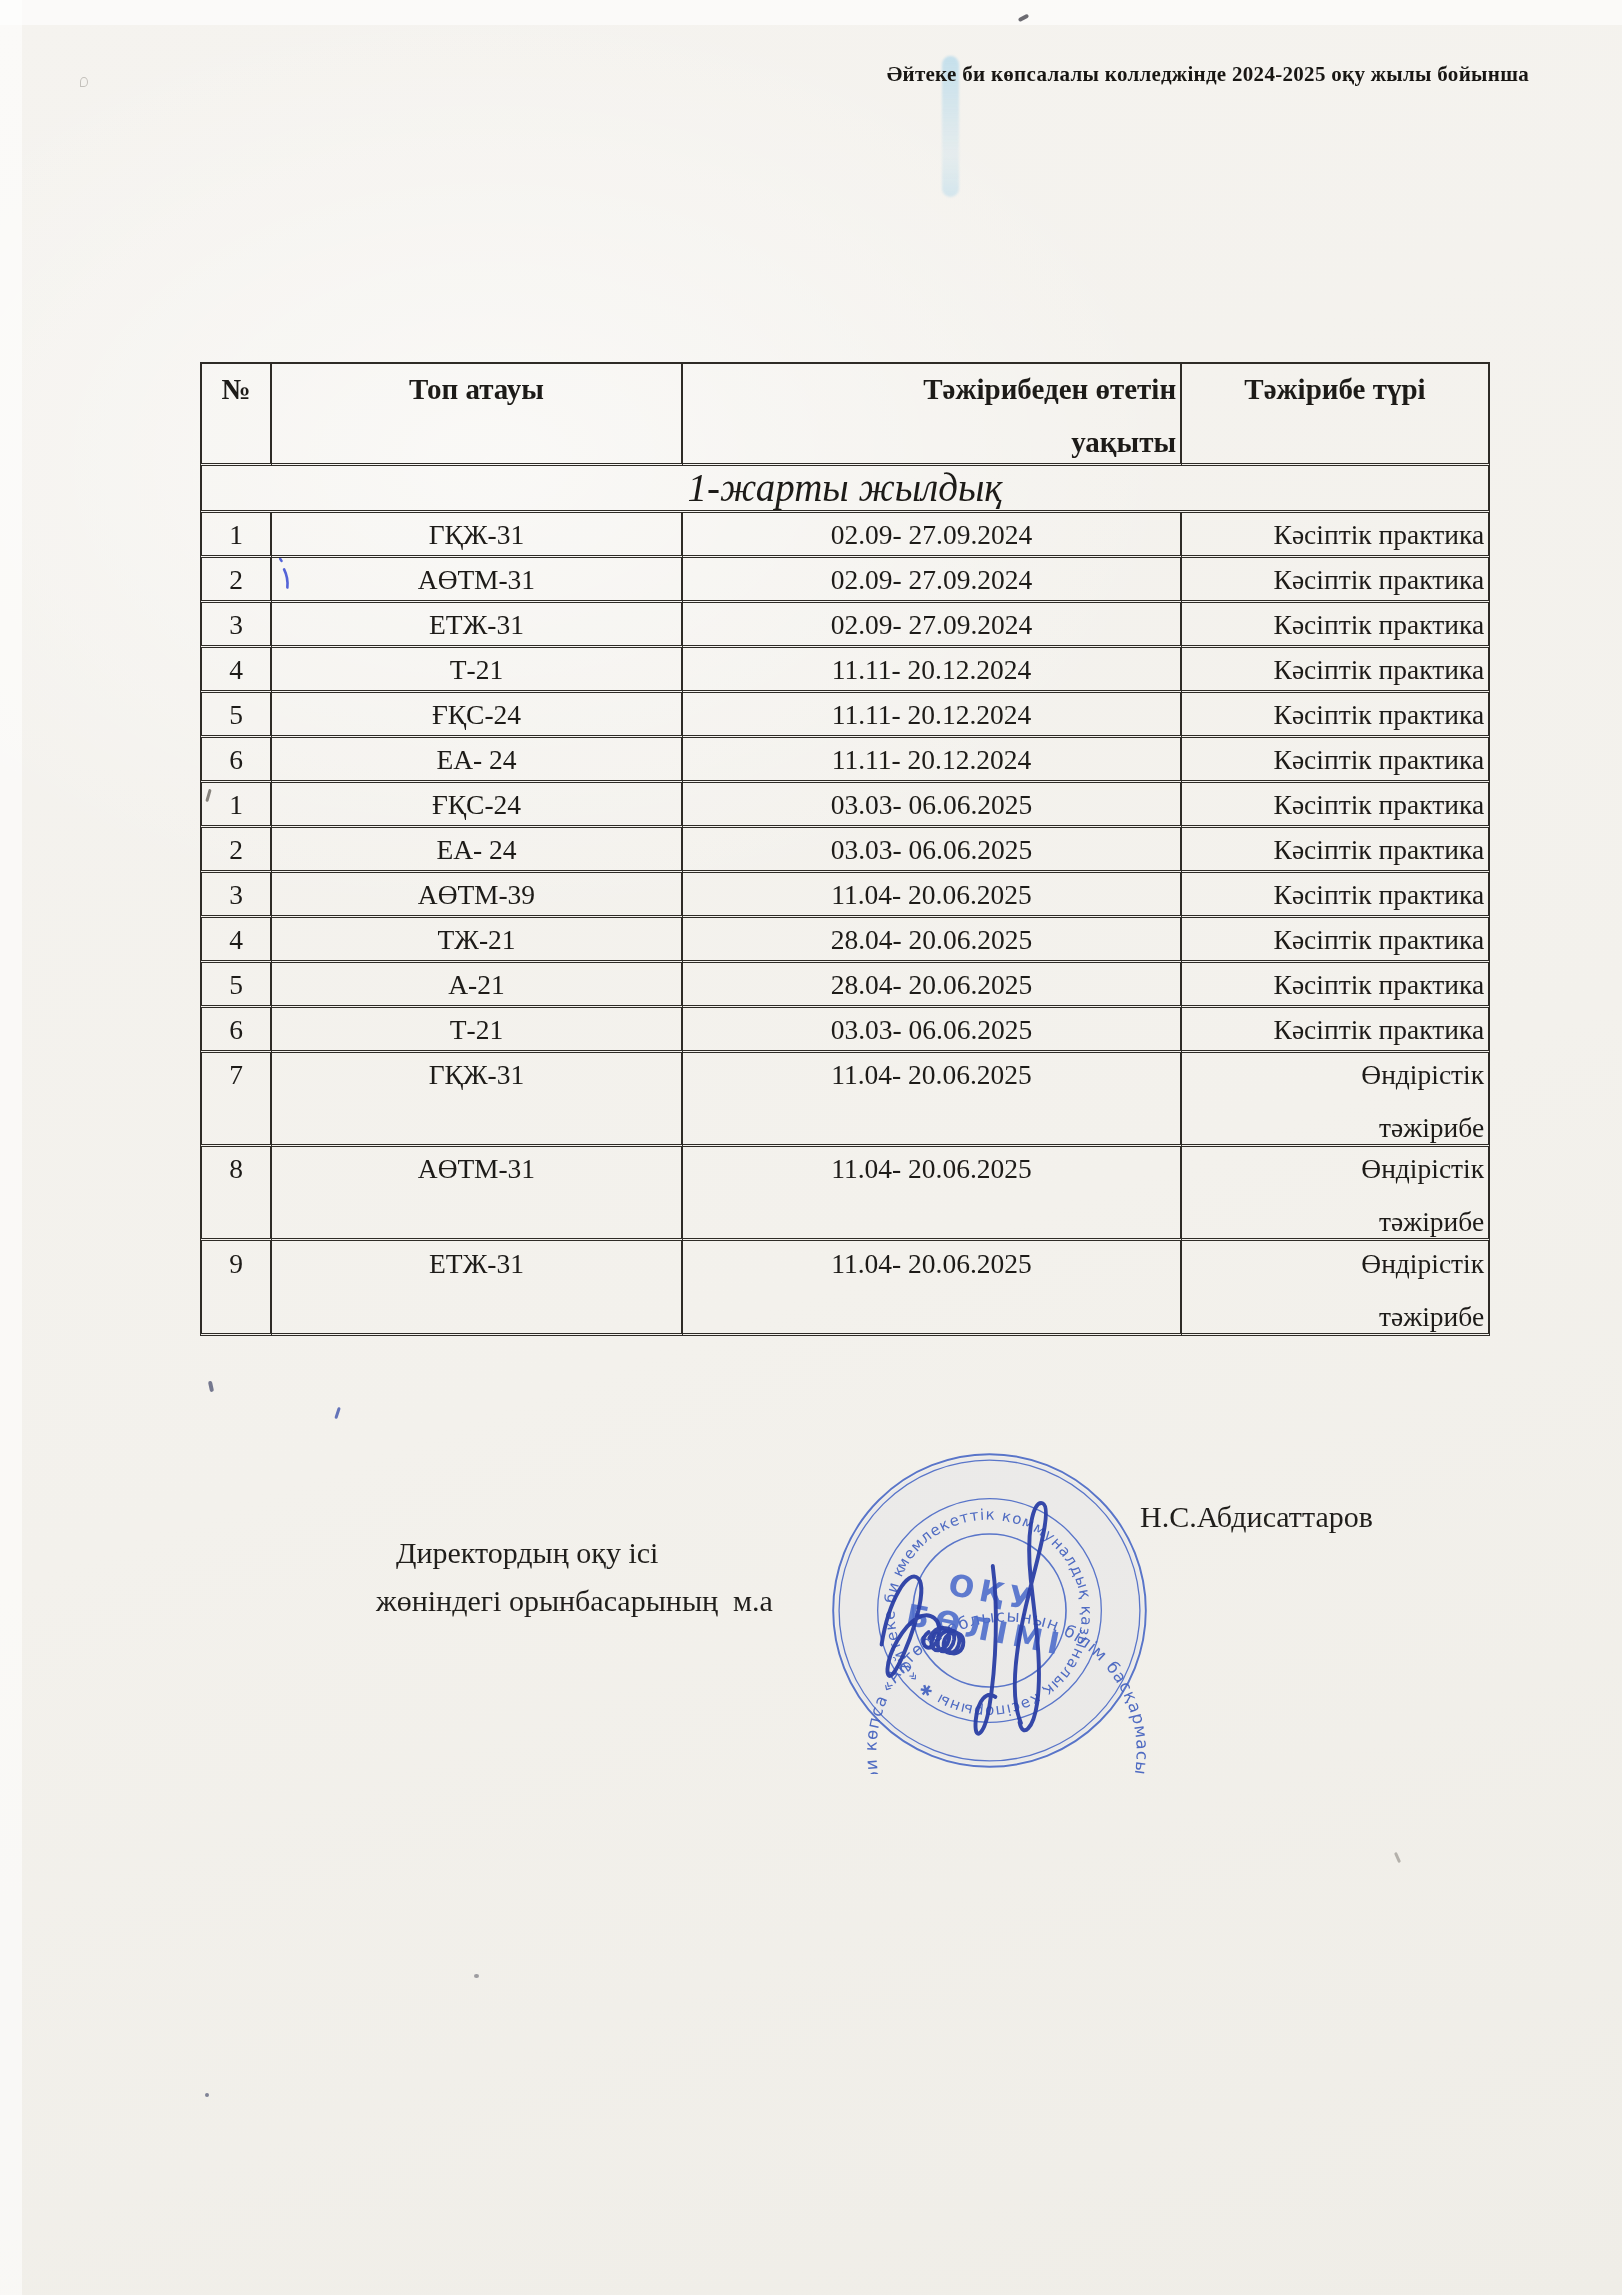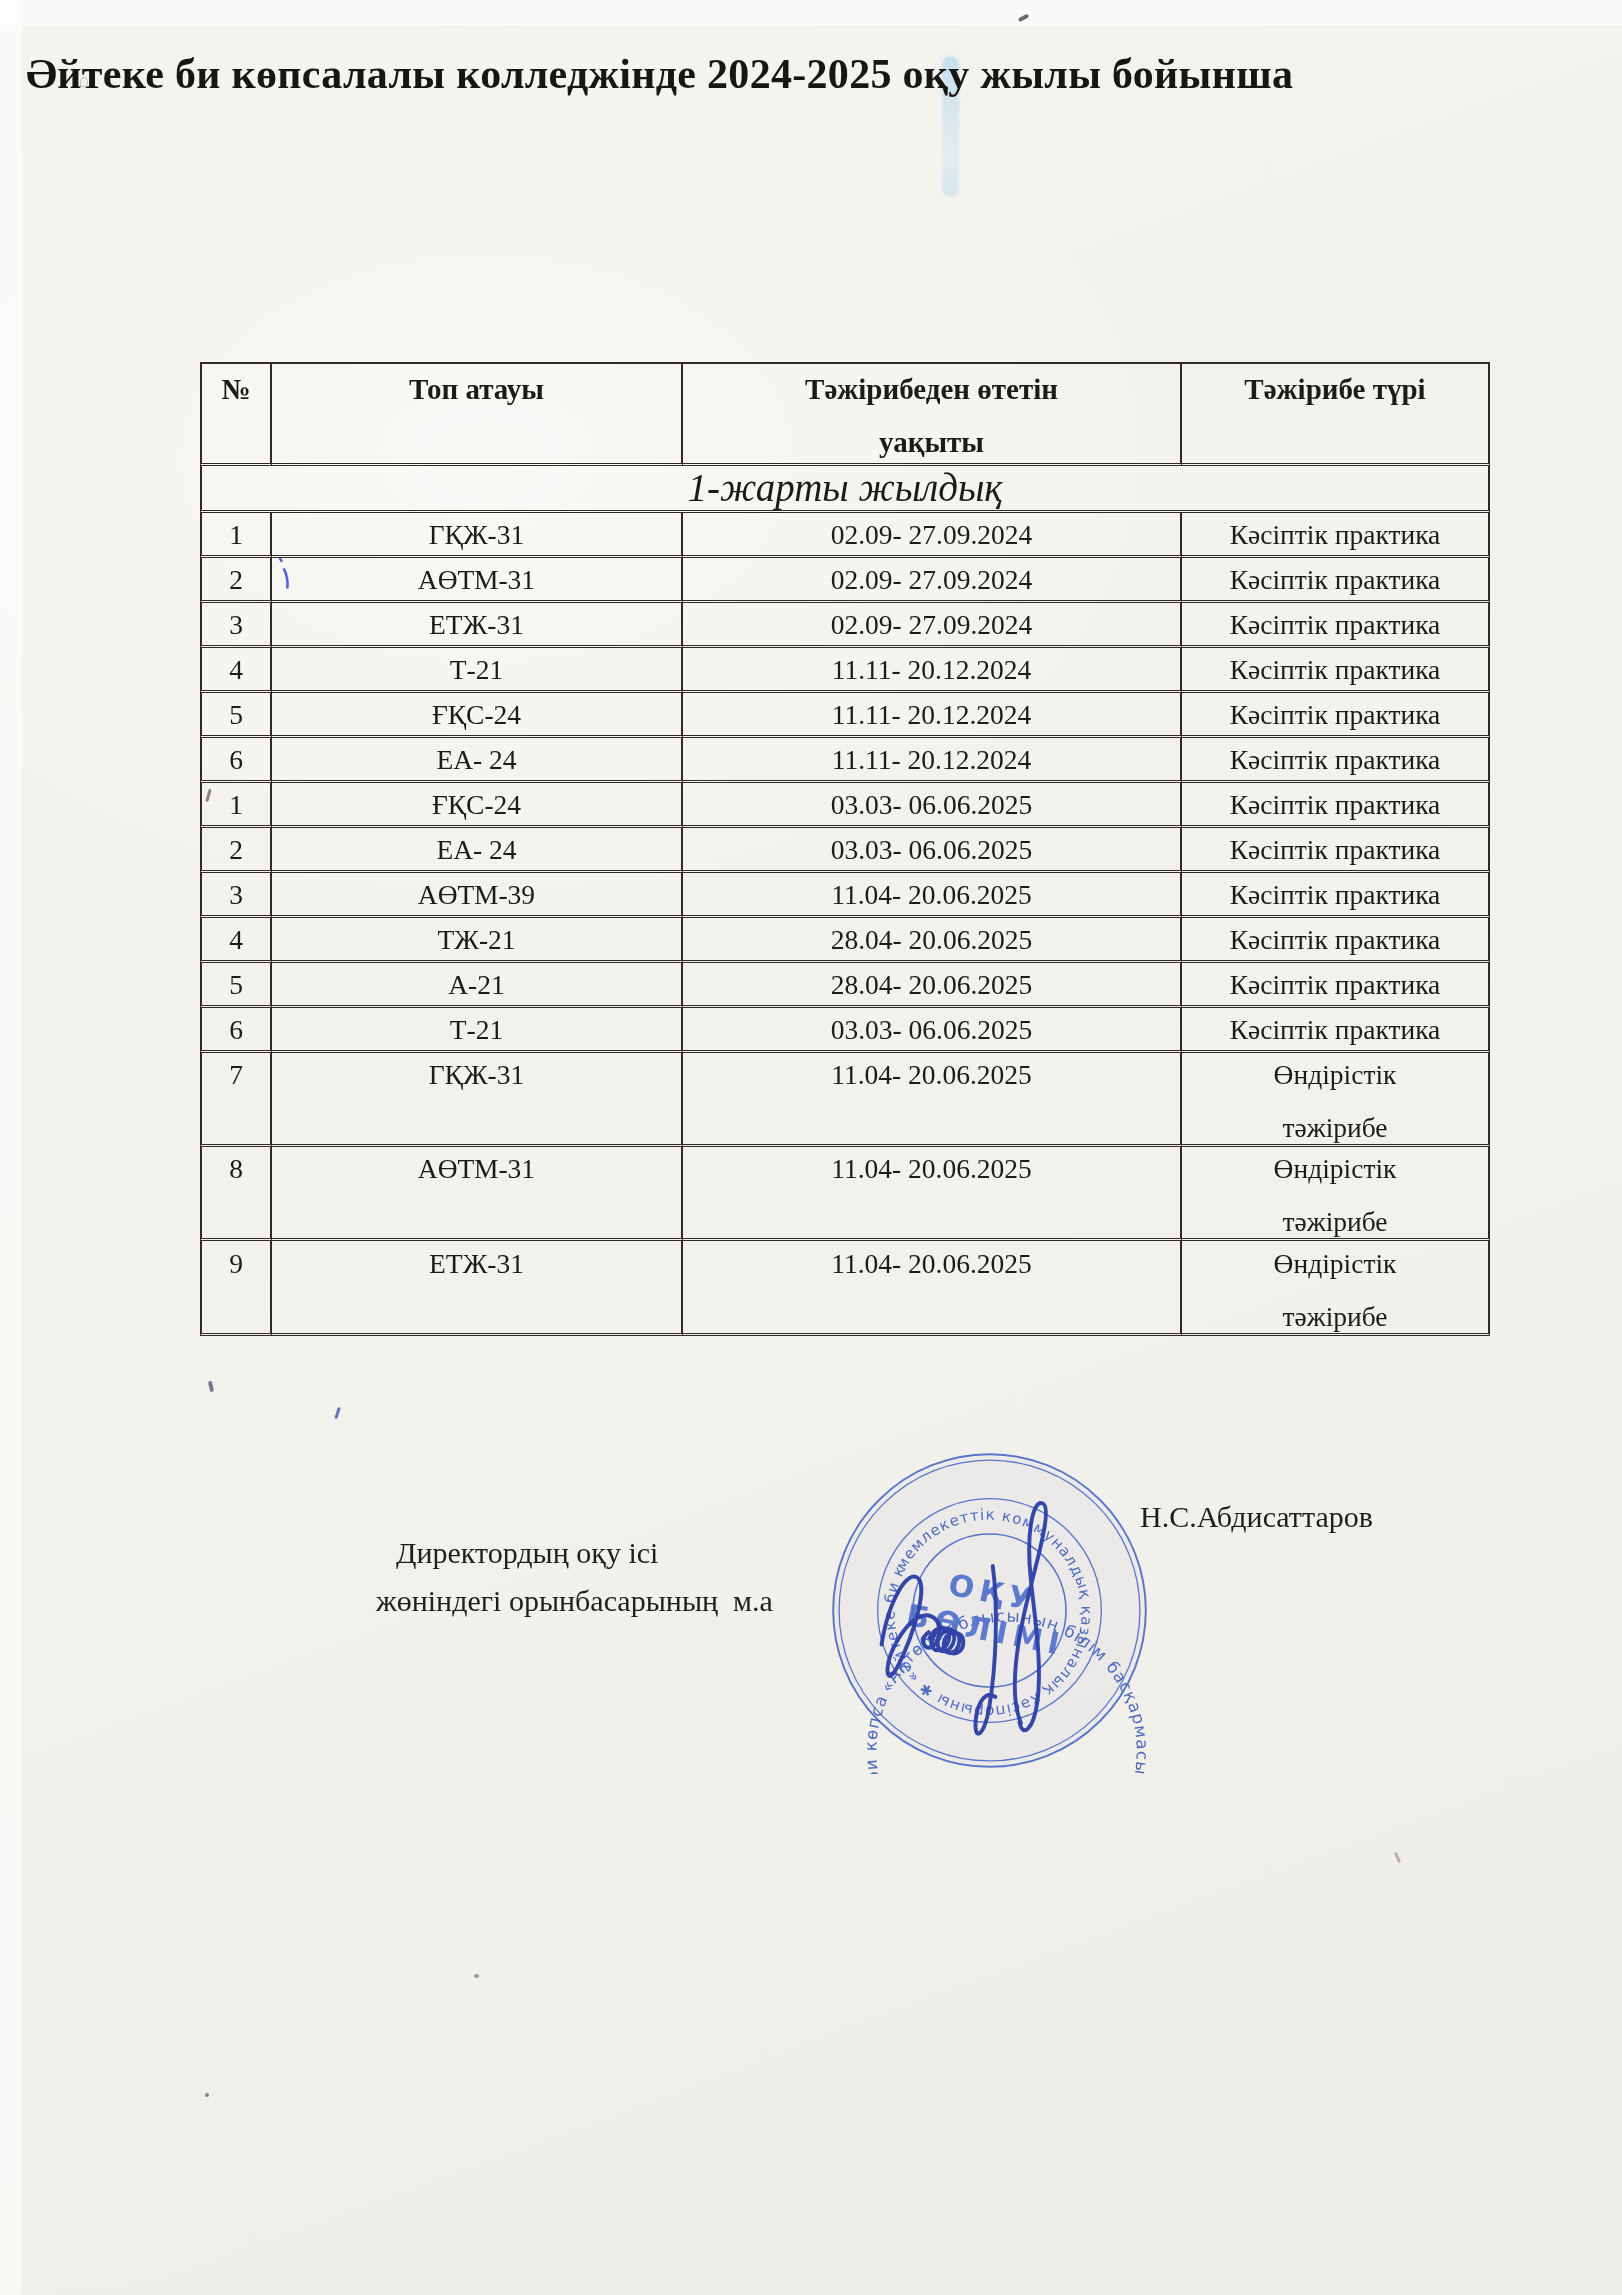--- a/index.html
+++ b/index.html
@@ -12,22 +12,22 @@
   .page{
     position:absolute;inset:0;
     background:
       radial-gradient(ellipse 1178px 785px at 30% 20%, rgba(255,255,255,.5), rgba(255,255,255,0) 60%),
       linear-gradient(160deg,#f5f3ef 0%,#f3f1ec 55%,#efede7 100%);
   }
   .edge-top{position:absolute;left:0;top:0;right:0;height:25px;background:rgba(255,255,255,.6);}
   .edge-left{position:absolute;left:0;top:0;bottom:0;width:22px;background:rgba(255,255,255,.55);}
 
   .title{
-    position:absolute;left:26px;top:47px;width:1485px;
-    text-align:left;font-weight:bold;font-size:42px;line-height:54px;
+    position:absolute;left:44px;top:47px;width:1485px;
+    text-align:right;font-weight:bold;font-size:21px;line-height:54px;
     letter-spacing:0.3px;color:#181613;
   }
 
   table.schedule{
     position:absolute;left:200px;top:362px;width:1290px;
     border-collapse:separate;border-spacing:0;table-layout:fixed;
     font-size:27.5px;color:#1d1b18;
   }
   .schedule td,.schedule th{
     border-right:2px solid #2e2b26;
@@ -37,21 +37,21 @@
     font-weight:normal;overflow:hidden;
   }
   .schedule td:first-child,.schedule th:first-child{border-left:2px solid #2e2b26;}
   .schedule thead th{border-top:2.6px solid #2e2b26;font-weight:bold;font-size:29px;padding-top:9.2px;}
   .schedule thead tr{height:104px;}
   .schedule tr{height:45px;}
   .schedule tr.section-row{height:47px;}
   .schedule tr.section-row td{font-style:italic;font-size:39px;padding-top:5.2px;}
   .schedule tr.tall-row{height:90px;}
   .hdr-line + .hdr-line{margin-top:17px;}
-  .cell-line{display:block;}
+  .cell-line{display:block;text-align:right;}
   .cell-line + .cell-line{margin-top:20px;}
 
   .sig-line{position:absolute;font-size:30px;white-space:pre;color:#201e1b;}
   #sig-line-1{left:396px;top:1536px;}
   #sig-line-2{left:376px;top:1584px;text-align:center;}
   #sig-name{left:1140px;top:1500px;}
 
   .stamp{position:absolute;left:826px;top:1447px;}
   .stamp-ring-text{
     font-family:"DejaVu Sans","Liberation Sans",sans-serif;

